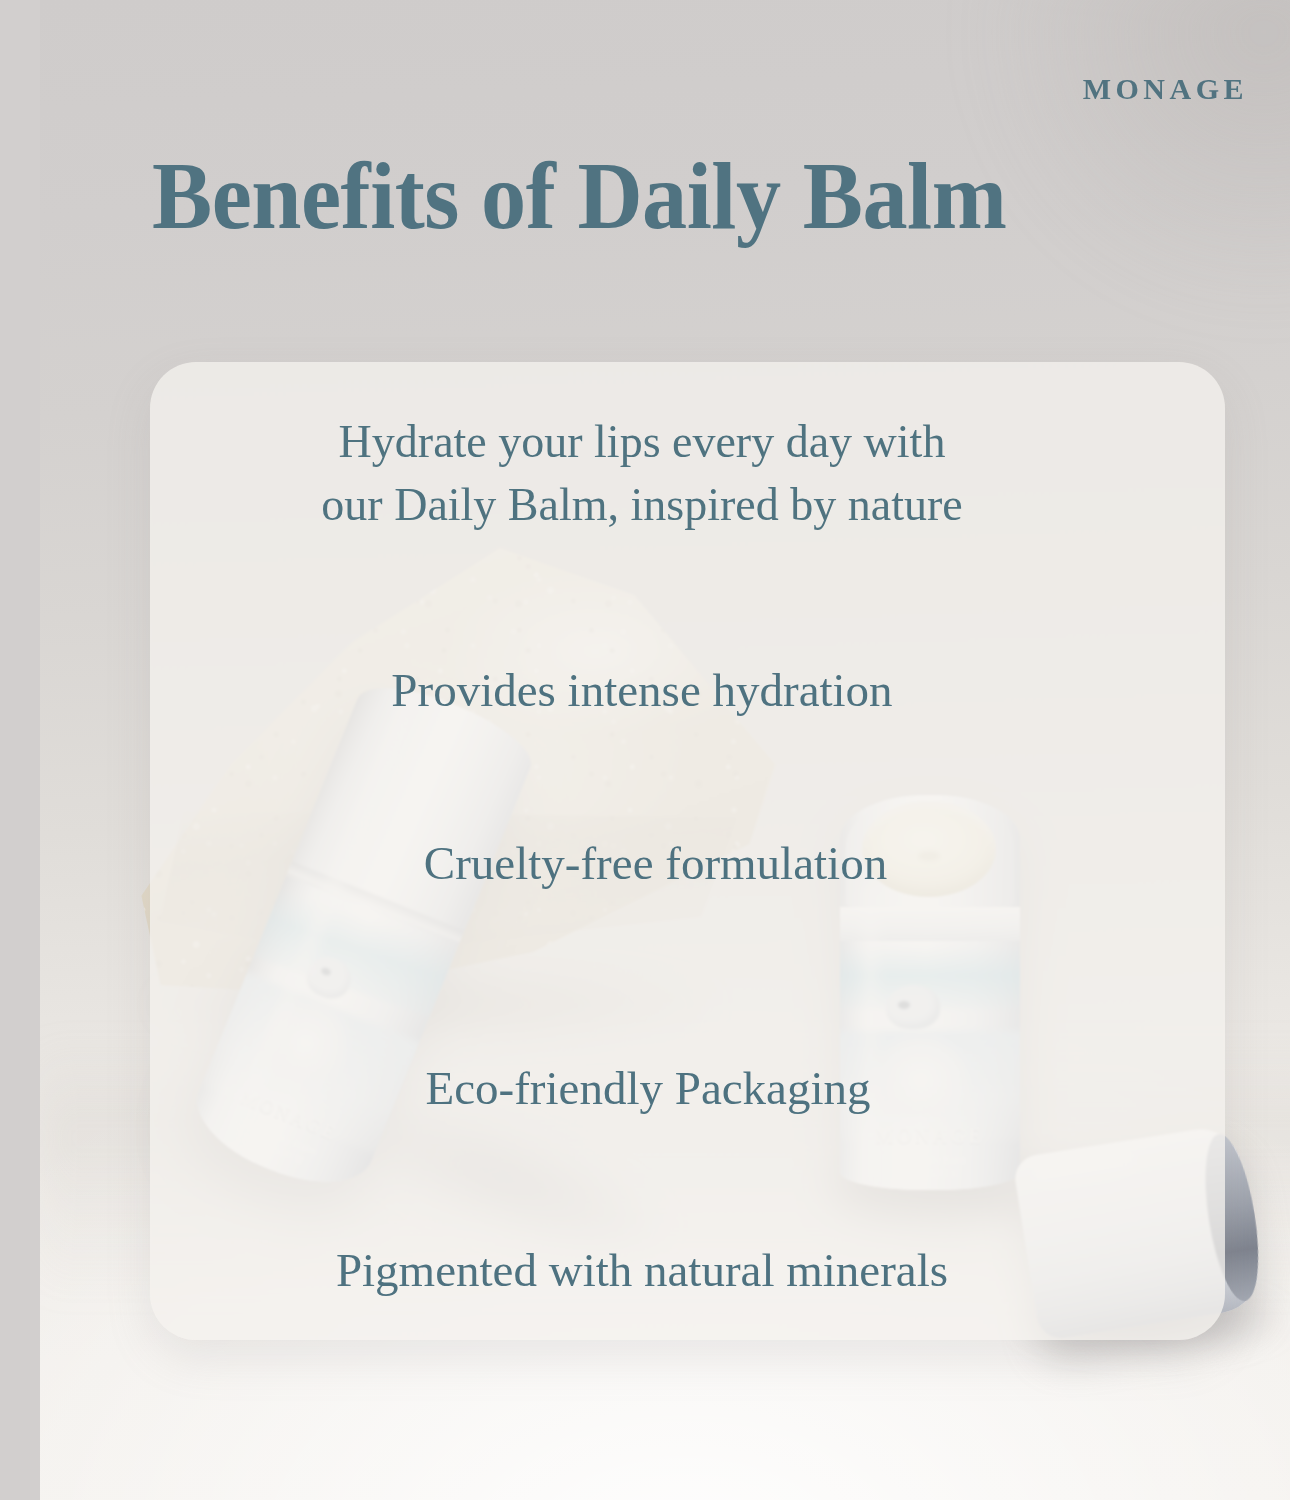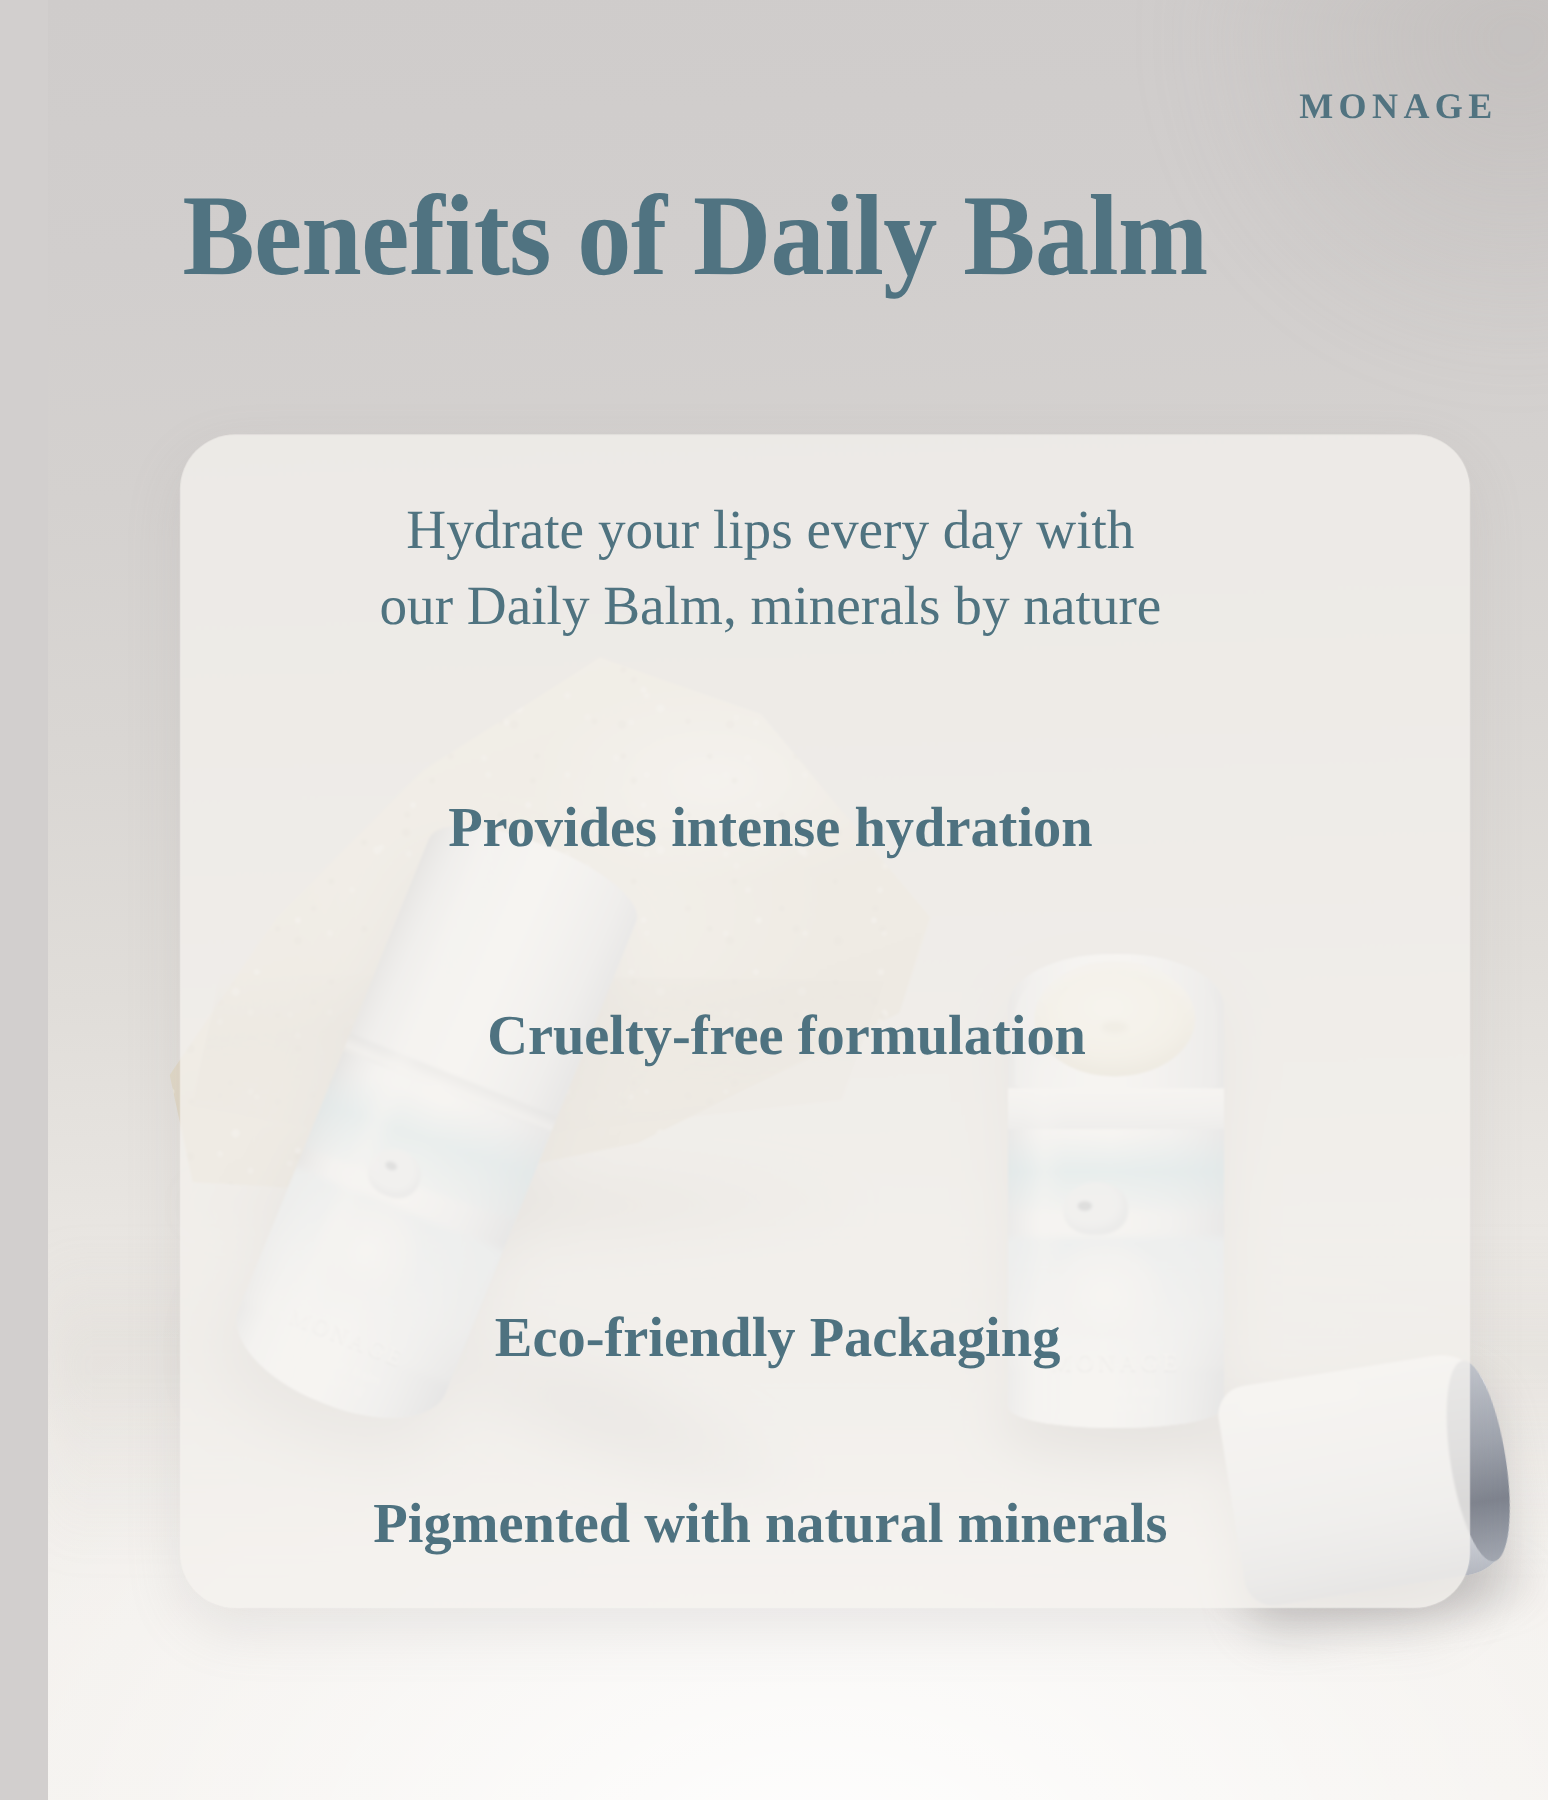--- a/index.html
+++ b/index.html
@@ -472,28 +472,28 @@
     font-weight: 400;
     font-size: 46px;
     line-height: 1.38;
     color: #4f7380;
   }
   .benefit {
     position: absolute;
     left: 0; right: 0;
     text-align: center;
     font-family: "Liberation Serif", serif;
-    font-weight: 700;
+    font-weight: 400;
     font-size: 47px;
     line-height: 1.2;
     color: #4e7280;
   }
   .benefit.b1 { top: 300px; }
   .benefit.b2 { top: 473px; padding-left: 27px; }
-  .benefit.b3 { top: 725px; padding-left: 12px; }
+  .benefit.b3 { top: 698px; padding-left: 12px; }
   .benefit.b4 { top: 880px; }
 </style>
 </head>
 <body>
 
 <div class="stage">
 
   <div class="backdrop"></div>
   <div class="floorline"></div>
   <div class="corner-shade"></div>
@@ -549,21 +549,21 @@
   </div>
 
   <div class="card"></div>
 
   <div class="brandmark">MONAGE</div>
   <div class="headline">Benefits of Daily Balm</div>
 
   <div class="copy">
     <div class="intro">
       <div>Hydrate your lips every day with</div>
-      <div>our Daily Balm, minerals by nature</div>
+      <div>our Daily Balm, inspired by nature</div>
     </div>
     <div class="benefit b1">Provides intense hydration</div>
     <div class="benefit b2">Cruelty-free formulation</div>
     <div class="benefit b3">Eco-friendly Packaging</div>
     <div class="benefit b4">Pigmented with natural minerals</div>
   </div>
 
 </div>
 
 </body></html>

